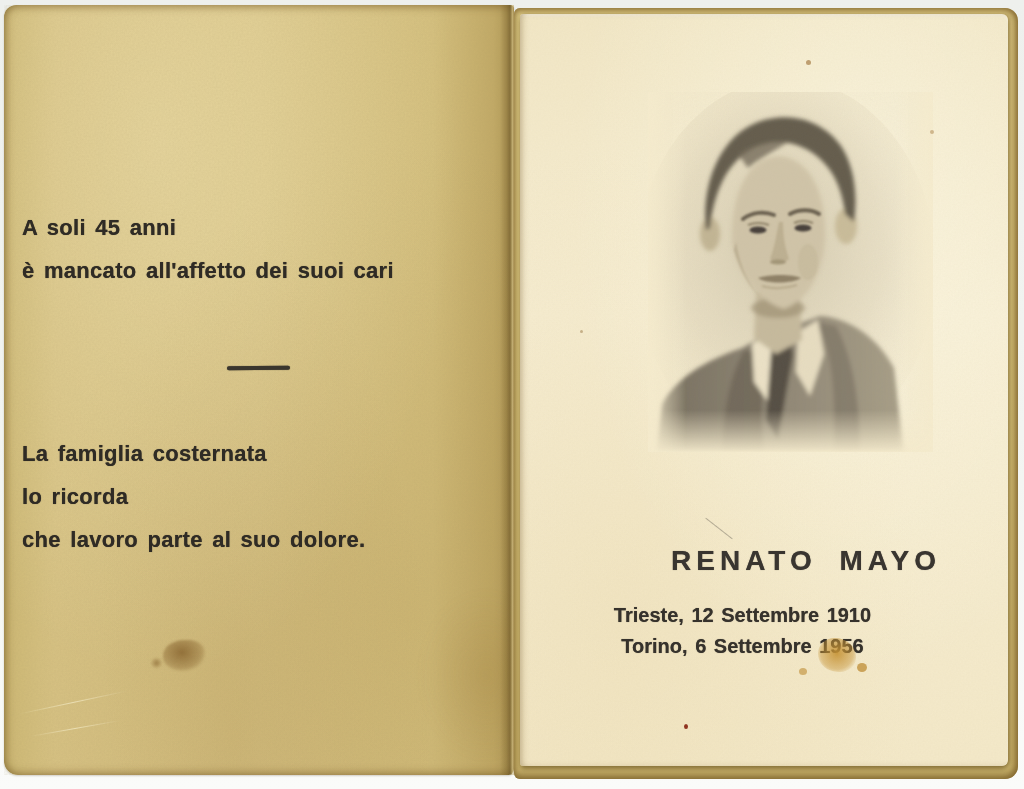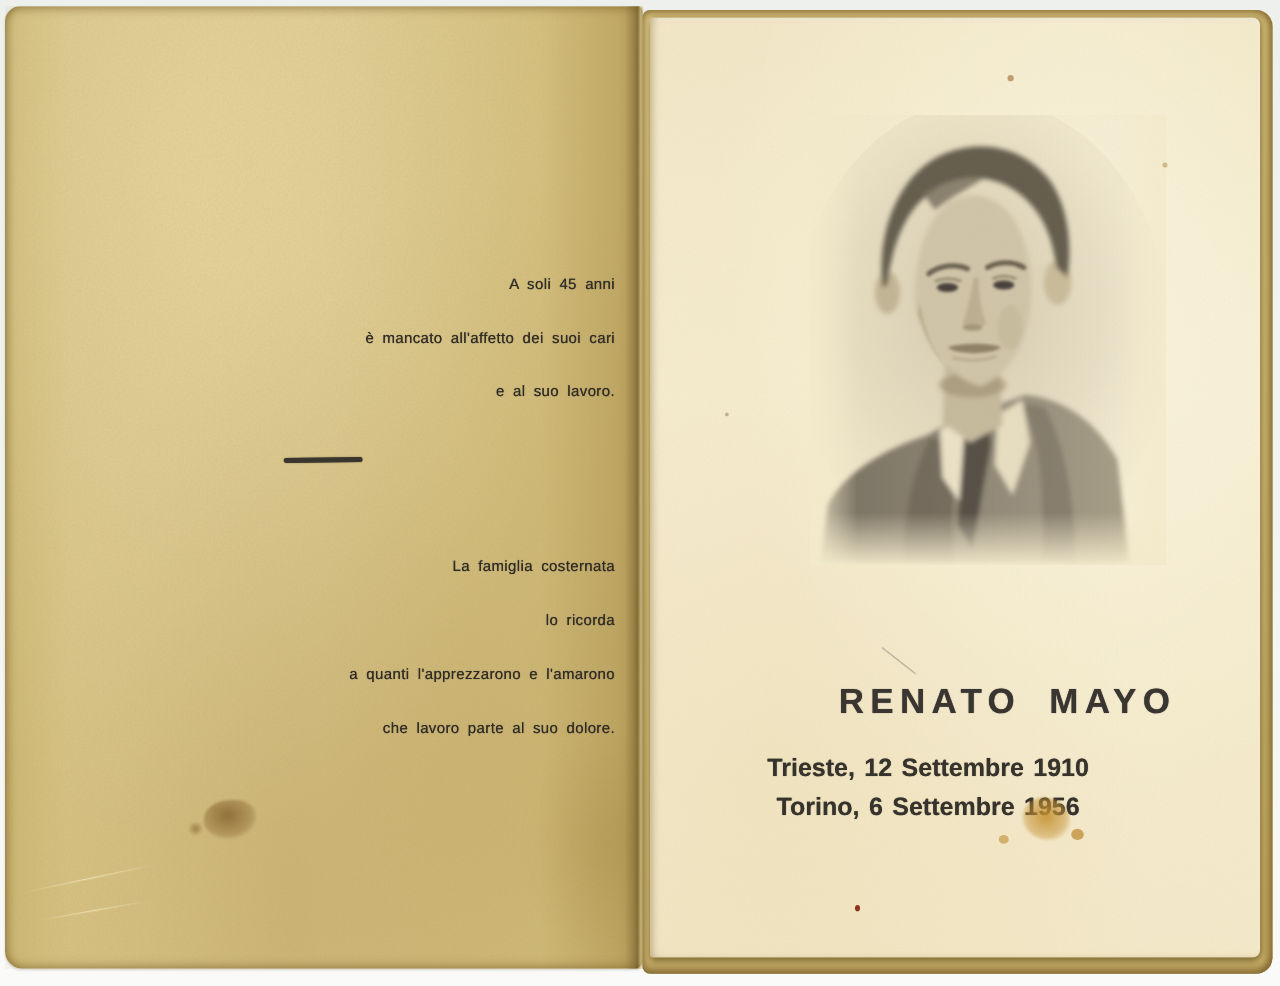--- a/index.html
+++ b/index.html
@@ -33,22 +33,22 @@
     background:
       radial-gradient(ellipse at 70% 25%, rgba(255,252,235,.5), transparent 60%),
       radial-gradient(ellipse at 20% 80%, rgba(230,210,160,.25), transparent 55%),
       linear-gradient(180deg,#f2e7c6 0%,#f7eed3 40%,#f4e9c9 100%);
     box-shadow: inset 4px 0 7px -3px rgba(115,88,36,.5),
                 inset 0 2px 3px rgba(255,255,255,.45),
                 0 4px 5px -1px rgba(95,74,28,.55),
                 2px 0 3px rgba(95,74,28,.3);}
   .tex{position:absolute;inset:0;width:100%;height:100%;pointer-events:none;}
   
-  .verse{position:absolute;left:22px;width:470px;text-align:right;color:#2f2b25;
-    font-weight:normal;font-size:12px;letter-spacing:.3px;word-spacing:3px;
+  .verse{position:absolute;left:22px;width:470px;text-align:left;color:#2f2b25;
+    font-weight:bold;font-size:22px;letter-spacing:.3px;word-spacing:3px;
     text-shadow:0 0 .7px rgba(47,43,37,.85);}
   .verse p{margin:0;line-height:43px;height:43px;}
   .verse-upper{top:206px;}
   .verse-lower{top:432px;}
   .divider-rule{position:absolute;left:227px;top:366px;width:63px;height:4px;
     background:#3a362e;border-radius:2px;transform:rotate(-.6deg);
     box-shadow:0 0 1px rgba(47,43,37,.8);}
   
   .deceased-name{position:absolute;left:520px;top:545px;width:572px;text-align:center;
     color:#393530;font-weight:bold;font-size:28px;letter-spacing:5px;word-spacing:10px;
@@ -94,29 +94,27 @@
           <feTurbulence type="fractalNoise" baseFrequency="0.55" numOctaves="2" stitchTiles="stitch"></feTurbulence>
         <feColorMatrix type="matrix" values="0 0 0 0 0.38  0 0 0 0 0.30  0 0 0 0 0.13  0 0 0 0.16 0"></feColorMatrix>
         </filter>
       <rect width="100%" height="100%" filter="url(#tex-left)"></rect>
     </svg>
   </div>
 
   <div class="verse verse-upper">
     <p>A soli 45 anni</p>
     <p>è mancato all'affetto dei suoi cari</p>
-    <p>e al suo lavoro.</p>
   </div>
 
   <div class="divider-rule"></div>
 
   <div class="verse verse-lower">
     <p>La famiglia costernata</p>
     <p>lo ricorda</p>
-    <p>a quanti l'apprezzarono e l'amarono</p>
     <p>che lavoro parte al suo dolore.</p>
   </div>
 
   <div class="stain stain-brown"></div>
   <div class="stain stain-brown-dot"></div>
   <div class="stain stain-water"></div>
   <div class="stain crease crease-1"></div>
   <div class="stain crease crease-2"></div>
 
   <div class="fold-ridge"></div>

